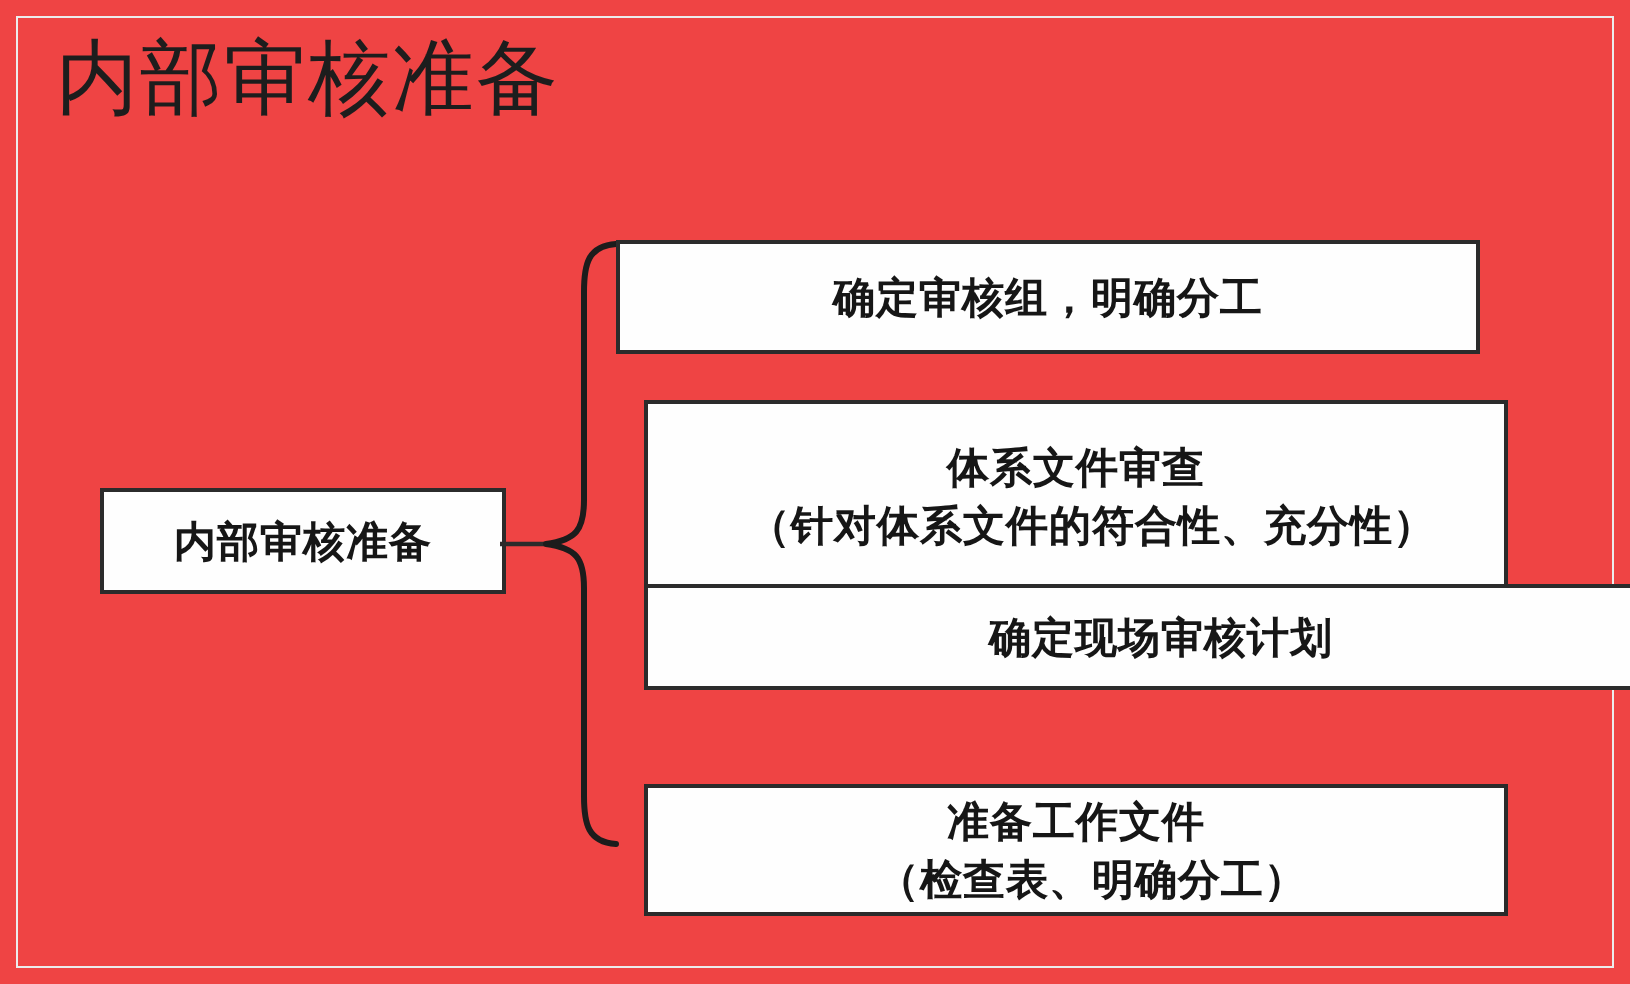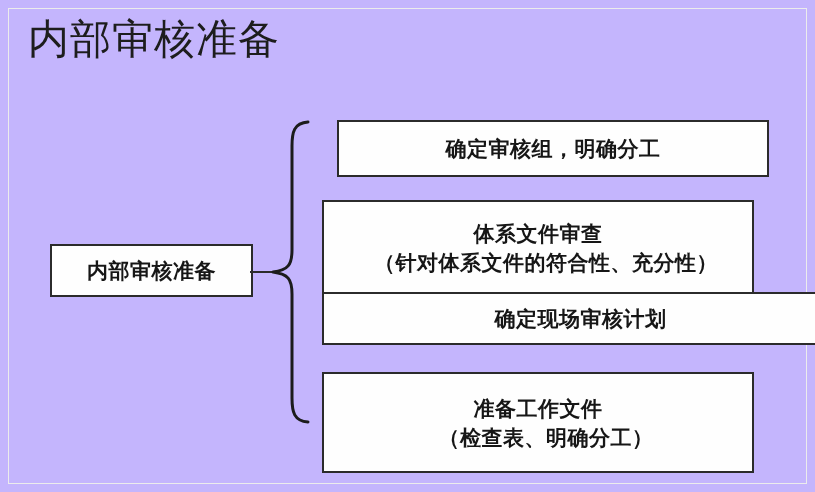--- a/index.html
+++ b/index.html
@@ -11,21 +11,21 @@
     height: 492px;
     background: #ffffff;
     font-family: "DejaVu Serif", "Liberation Serif", serif;
     overflow: hidden;
   }
 
   #canvas {
     position: relative;
     width: 815px;
     height: 492px;
-    background: #c4b5fd;
+    background: #ef4444;
     box-sizing: border-box;
   }
 
   
   #page-frame {
     position: absolute;
     left: 8px;
     top: 8px;
     width: 799px;
     height: 476px;
@@ -70,24 +70,24 @@
     margin-left: 16px;
   }
 
   #root-node {
     left: 50px;
     top: 244px;
     width: 203px;
     height: 53px;
   }
 
-  #node-1 { left: 337px; top: 120px;  width: 432px; height: 57px; }
+  #node-1 { left: 308px; top: 120px;  width: 432px; height: 57px; }
   #node-2 { left: 322px; top: 200px;  width: 432px; height: 96px; }
   #node-3 { left: 322px; top: 292px;  width: 517px; height: 53px; }
-  #node-4 { left: 322px; top: 372px;  width: 432px; height: 101px; }
+  #node-4 { left: 322px; top: 392px;  width: 432px; height: 66px; }
 
   #brace {
     position: absolute;
     left: 262px;
     top: 118px;
     width: 56px;
     height: 310px;
     pointer-events: none;
   }
 

